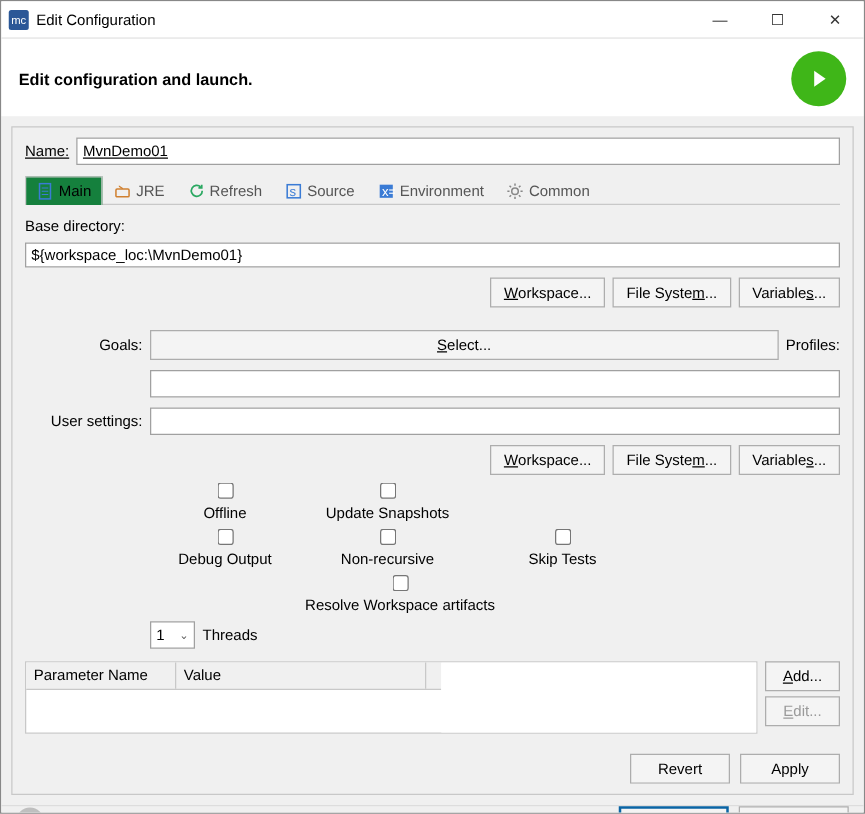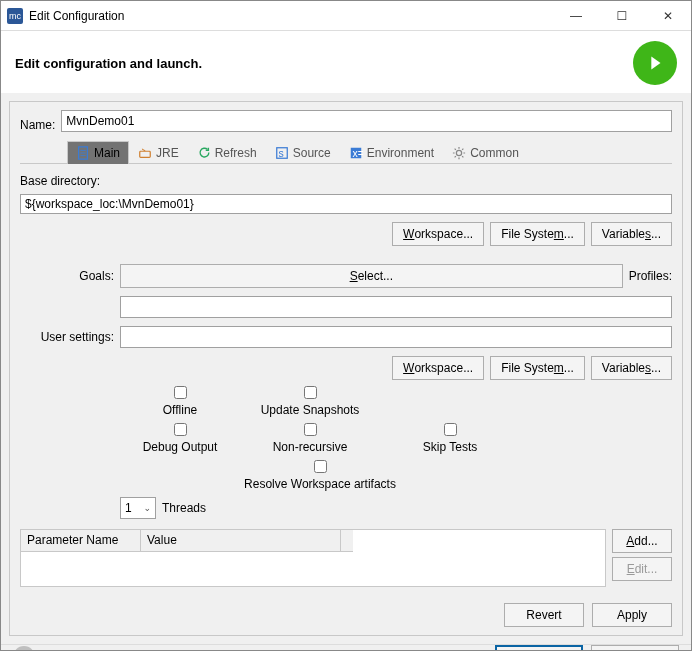--- a/index.html
+++ b/index.html
@@ -7,27 +7,27 @@
 .titlebar { height: 30px; display: flex; align-items: center; padding: 0 0 0 6px; background: #fff; border-bottom: 1px solid #ddd; }
 .titlebar .icon { width: 16px; height: 16px; background: #2b5797; color: #fff; font-size: 9px; display: flex; align-items: center; justify-content: center; border-radius: 2px; margin-right: 6px; }
 .titlebar .title { flex: 1; }
 .titlebar .winbtn { width: 46px; height: 30px; display: flex; align-items: center; justify-content: center; color: #333; }
 .header { padding: 10px 14px 8px 14px; display: flex; align-items: center; background: #fff; }
 .header .heading { font-weight: bold; flex: 1; font-size: 13px; }
 .header .runcircle { width: 44px; height: 44px; border-radius: 50%; background: #3fb618; display: flex; align-items: center; justify-content: center; }
 .header .runcircle svg { width: 22px; height: 22px; fill: #fff; }
 .outer { flex: 1; background: #f0f0f0; padding: 8px; display: flex; flex-direction: column; }
 .panel { flex: 1; background: #f0f0f0; border: 1px solid #c8c8c8; padding: 8px 10px; display: flex; flex-direction: column; gap: 4px; overflow: hidden; }
-.row { display: flex; align-items: flex-end; gap: 6px; }
+.row { display: flex; align-items: center; gap: 6px; text-decoration: underline; }
 .row label { white-space: nowrap; }
 input.text { flex: 1; height: 22px; padding: 2px 4px; border: 1px solid #a0a0a0; background: #fff; }
 input.text.focus { border: 1px solid #1e88e5; outline: 1px solid #1e88e5; }
 .tabs { display: flex; border-bottom: 1px solid #c8c8c8; background: #f0f0f0; margin-top: 4px; }
 .tab { padding: 4px 8px; display: flex; align-items: center; gap: 4px; color: #555; border: 1px solid transparent; border-bottom: none; position: relative; top: 1px; }
-.tab.active { background: #737373; border-color: #c8c8c8; color: #000; margin-left: 47px; }
+.tab.active { background: #15803d; border-color: #c8c8c8; color: #000; }
 .tab svg, .tab .ticon { width: 14px; height: 14px; }
 .tabbody { flex: 1; border: none; padding-top: 6px; display: flex; flex-direction: column; gap: 6px; overflow: hidden; }
 .btn { height: 24px; padding: 0 10px; background: #f4f4f4; border: 1px solid #adadad; cursor: default; white-space: nowrap; display: inline-flex; align-items: center; justify-content: center; }
 .btn span.u { text-decoration: underline; }
 .btn.primary { border: 2px solid #0a64a4; }
 .btn.disabled { color: #9a9a9a; }
 .rightbtns { display: flex; justify-content: flex-end; gap: 6px; margin-top: 2px; }
 .grid { display: grid; grid-template-columns: 94px 1fr auto; row-gap: 8px; column-gap: 6px; align-items: center; }
 .grid label { text-align: right; }
 .checks { margin-left: 100px; display: grid; grid-template-columns: 120px 140px 140px; row-gap: 6px; }

